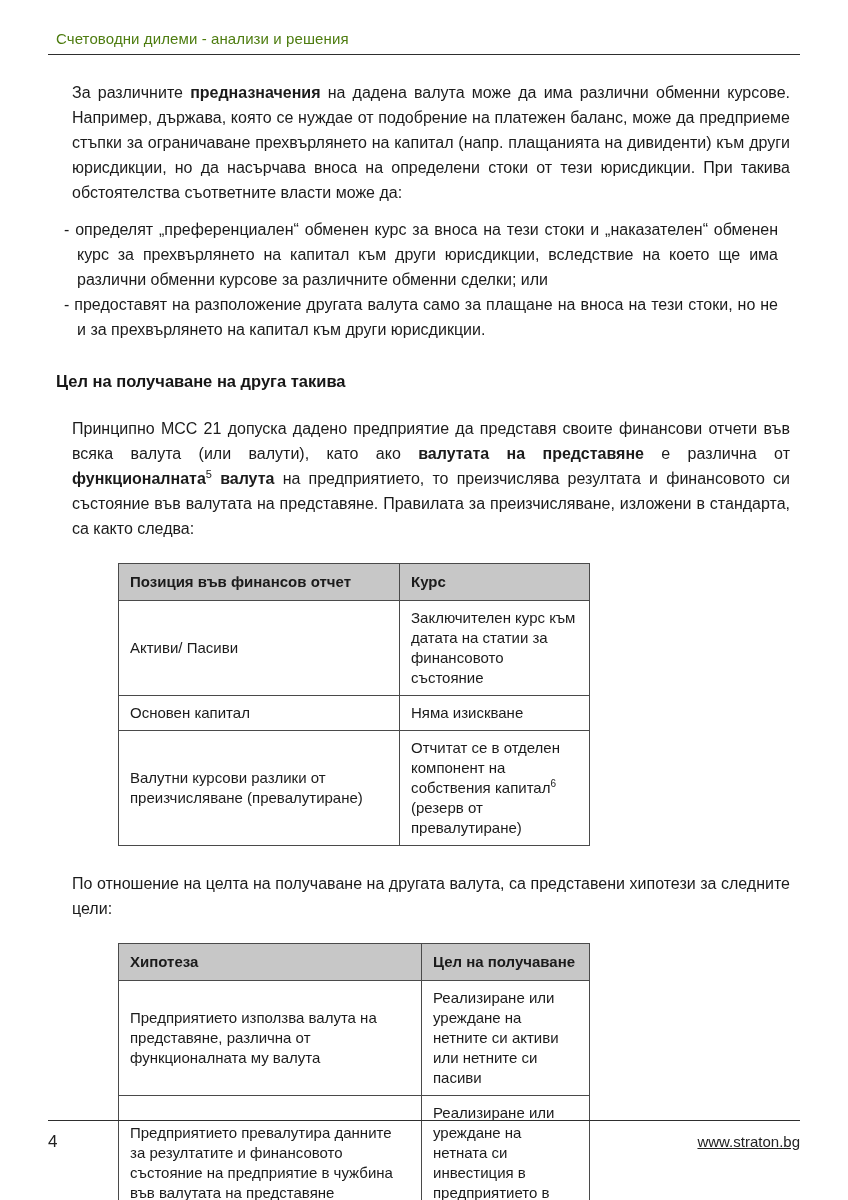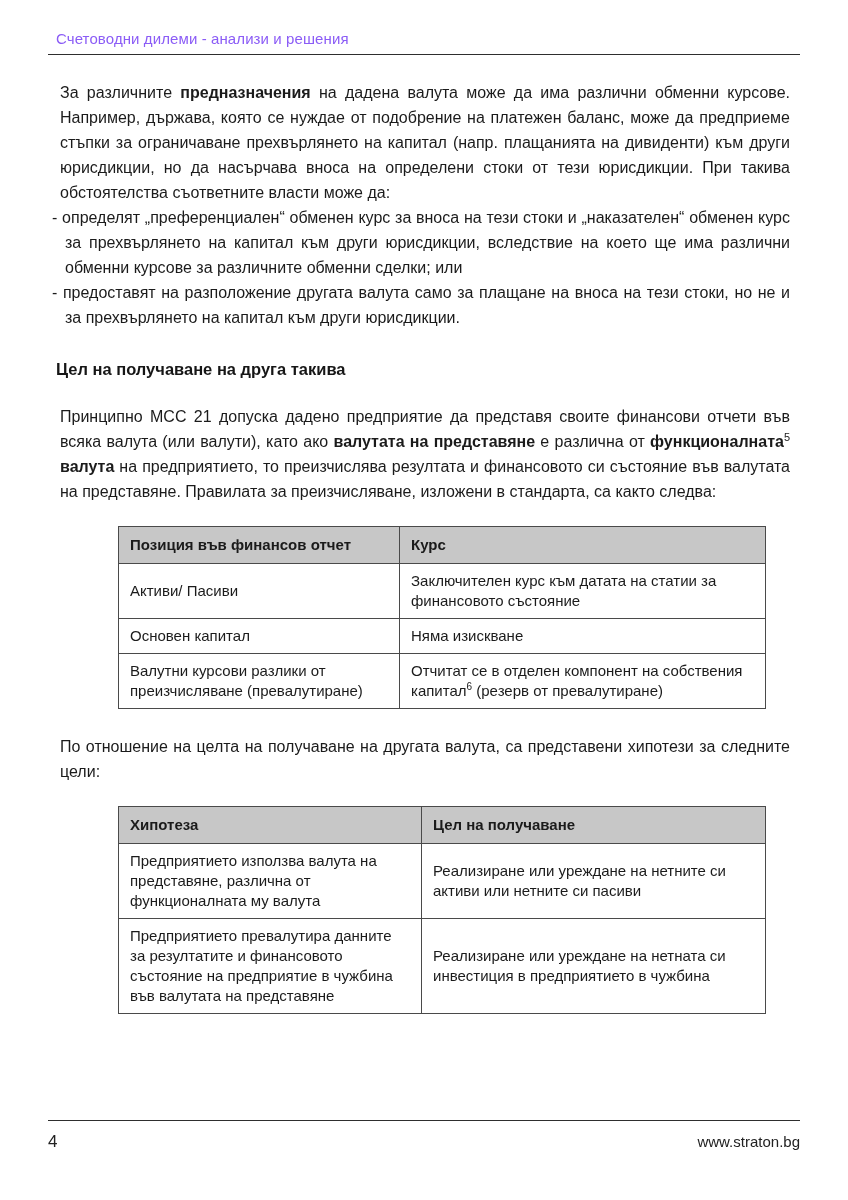--- a/index.html
+++ b/index.html
@@ -20,38 +20,38 @@
     height: 1200px;
     box-sizing: border-box;
     padding: 30px 58px 0 56px;
     overflow: hidden;
     background: #ffffff;
   }
   
   .running-head {
     font-size: 15px;
     letter-spacing: 0.1px;
-    color: #8b5cf6;
+    color: #4d7c0f;
     margin: 0 0 7px 0;
   }
   .head-rule {
     border: 0;
     border-top: 1.5px solid #2e2e2e;
     margin: 0 -10px 0 -8px;
     height: 0;
   }
   
   .body-p {
     font-size: 16px;
     line-height: 25px;
     text-align: justify;
-    margin: 25px 0 0 4px;
+    margin: 25px 0 0 16px;
   }
   .bullet-list {
-    margin: 0;
+    margin: 12px;
   }
   .bullet {
     font-size: 16px;
     line-height: 25px;
     text-align: justify;
     margin: 0 0 0 -4px;
     padding-left: 13px;
     text-indent: -13px;
   }
   .section-heading {
@@ -60,21 +60,21 @@
     margin: 30px 0 0 0;
     color: #161616;
   }
   sup {
     font-size: 11px;
     line-height: 0;
   }
   
   .doc-table {
     border-collapse: collapse;
-    width: 648px;
+    width: 472px;
     margin: 22px 0 4px 62px;
     font-size: 15px;
     line-height: 20px;
     table-layout: fixed;
   }
   .doc-table th, .doc-table td {
     border: 1px solid #4a4a4a;
     padding: 7px 11px;
     text-align: left;
     vertical-align: middle;
@@ -94,21 +94,21 @@
     top: 1120px;
     left: 48px;
     right: 48px;
     border-top: 1.5px solid #2e2e2e;
     padding-top: 11px;
     display: flex;
     justify-content: space-between;
     align-items: baseline;
   }
   .page-num { font-size: 17px; color: #222; }
-  .site-url { font-size: 15px; color: #222; }
+  .site-url { font-size: 15px; color: #222; text-decoration: underline; }
 </style>
 </head>
 <body>
 
 <div class="page">
 
   <div class="running-head">Счетоводни дилеми - анализи и решения</div>
   <hr class="head-rule">
 
   <p class="body-p"><span>За различните </span><b>предназначения</b><span> на дадена валута може да има различни обменни курсове. Например, държава, която се нуждае от подобрение на платежен баланс, може да предприеме стъпки за ограничаване прехвърлянето на капитал (напр. плащанията на дивиденти) към други юрисдикции, но да насърчава вноса на определени стоки от тези юрисдикции. При такива обстоятелства съответните власти може да:</span></p>

